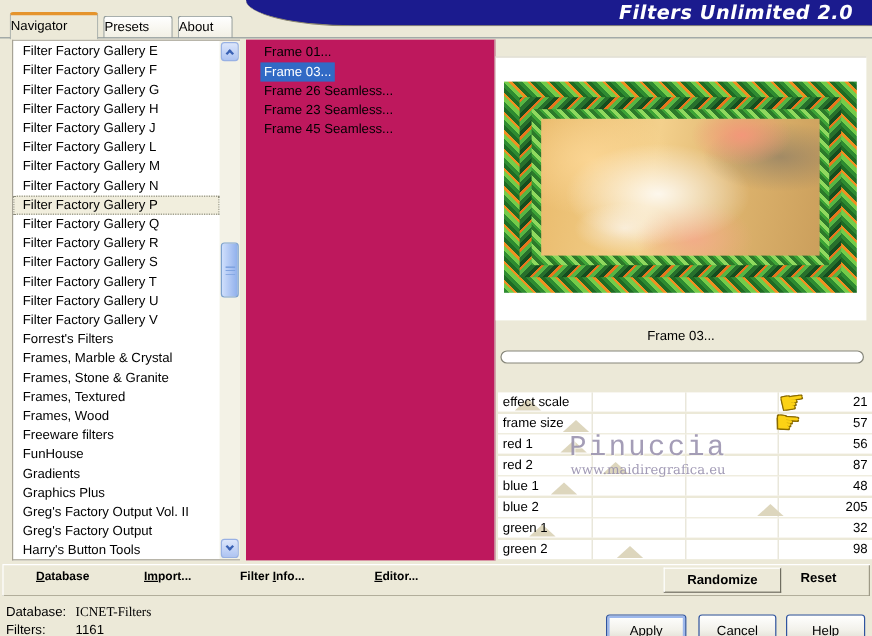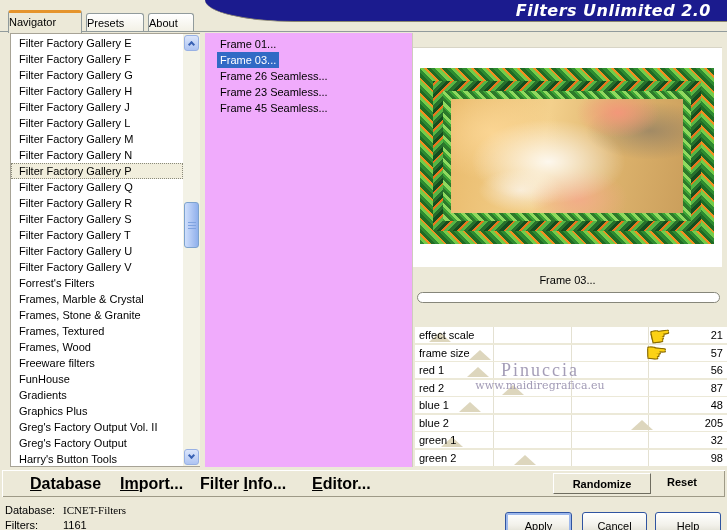--- a/index.html
+++ b/index.html
@@ -23,21 +23,21 @@
   .tab.t-presets { left:86px; width:58px; }
   .tab.t-about { left:148px; width:46px; }
 
   
   .cat-list { position:absolute; left:10px; top:33px; width:190px; height:434px; background:#fff;
               border:1px solid #a7a396; border-right:none; overflow:hidden; }
   .cat-items { position:absolute; left:0; top:1px; right:17px; }
   .cat-item { height:16px; line-height:16px; padding-left:8px; white-space:nowrap; }
   .cat-item.selected { background:#f1eedd; outline:1px dotted #8a8a7a; outline-offset:-1px; }
 
-  .filter-list { position:absolute; left:205px; top:33px; width:208px; height:434px; background:#f0abfc;
+  .filter-list { position:absolute; left:205px; top:33px; width:208px; height:434px; background:#be185d;
                  border-right:1px solid #cfccbd; }
   .filter-item { height:16px; line-height:16px; margin-left:12px; margin-top:0; white-space:nowrap;
                  display:table; padding:0 3px; }
   .filter-item.selected { background:#316ac5; color:#fff; }
   .filter-items { padding-top:3px; }
 
   
   .sbar { position:absolute; right:0; top:0; width:17px; height:432px; background:#f3f2e6; }
   .sb-btn { position:absolute; left:1px; width:15px; height:16px; border:1px solid #98b1e4; border-radius:3px;
             background:linear-gradient(#dce6fb,#aec4f2); }
@@ -82,28 +82,28 @@
   .slider-track { position:absolute; left:2px; right:30px; top:0; bottom:0; }
   .slider-thumb { position:absolute; bottom:1px; width:0; height:0; transform:translateX(-50%);
       border-left:11px solid rgba(0,0,0,0); border-right:11px solid rgba(0,0,0,0); border-bottom:10px solid #ddd6bd; }
 
   .hand { position:absolute; z-index:6; font-family:"DejaVu Sans",sans-serif; font-size:23px; line-height:20px;
           color:#fcd215; text-shadow:1px 1px 0 #8a6b00,-1px 1px 0 #8a6b00,1px -1px 0 #8a6b00,-1px -1px 0 #8a6b00; }
   .hand1 { left:650px; top:326px; transform:rotate(-8deg); }
   .hand2 { left:646px; top:343px; transform:rotate(4deg); }
 
   .watermark { position:absolute; left:428px; top:360px; width:224px; text-align:center; z-index:5; pointer-events:none; }
-  .wm1 { font-family:Liberation Serif, serif; font-size:18px; color:rgba(148,140,170,.85); letter-spacing:2px;
+  .wm1 { font-family:Liberation Mono, monospace; font-size:24px; color:rgba(148,140,170,.85); letter-spacing:2px;
          text-shadow:1px 1px 0 rgba(255,255,255,.6); }
   .wm2 { font-family:"DejaVu Serif",serif; font-size:11px; color:rgba(152,144,174,.9); margin-top:-2px; }
 
   
   .menubar { position:absolute; left:2px; top:470px; width:723px; height:27px; background:#ece9d8;
              box-shadow:inset 1px 1px 0 #fff, inset -1px -1px 0 #9e9a87; }
-  .menu-btn { position:absolute; top:5px; font-weight:bold; background:none; border:none; font-size:16px;
+  .menu-btn { position:absolute; top:5px; font-weight:bold; background:none; border:none; font-size:10px;
               font-family:inherit; cursor:default; }
   .m0 { left:28px; } .m1 { left:118px; } .m2 { left:198px; } .m3 { left:310px; }
   .menu-btn u { text-decoration:underline; }
 
   .btn-randomize { position:absolute; left:553px; top:473px; width:98px; height:21px; background:#ece9d8;
       border:1px solid; border-color:#fff #6f6d60 #6f6d60 #fff; font-weight:bold; font-size:11px; font-family:inherit; }
   .btn-reset { position:absolute; left:656px; top:476px; width:52px; text-align:center; font-weight:bold;
       background:none; border:none; font-size:11px; font-family:inherit; }
 
   .status-line1-label { position:absolute; left:5px; top:504px; }

